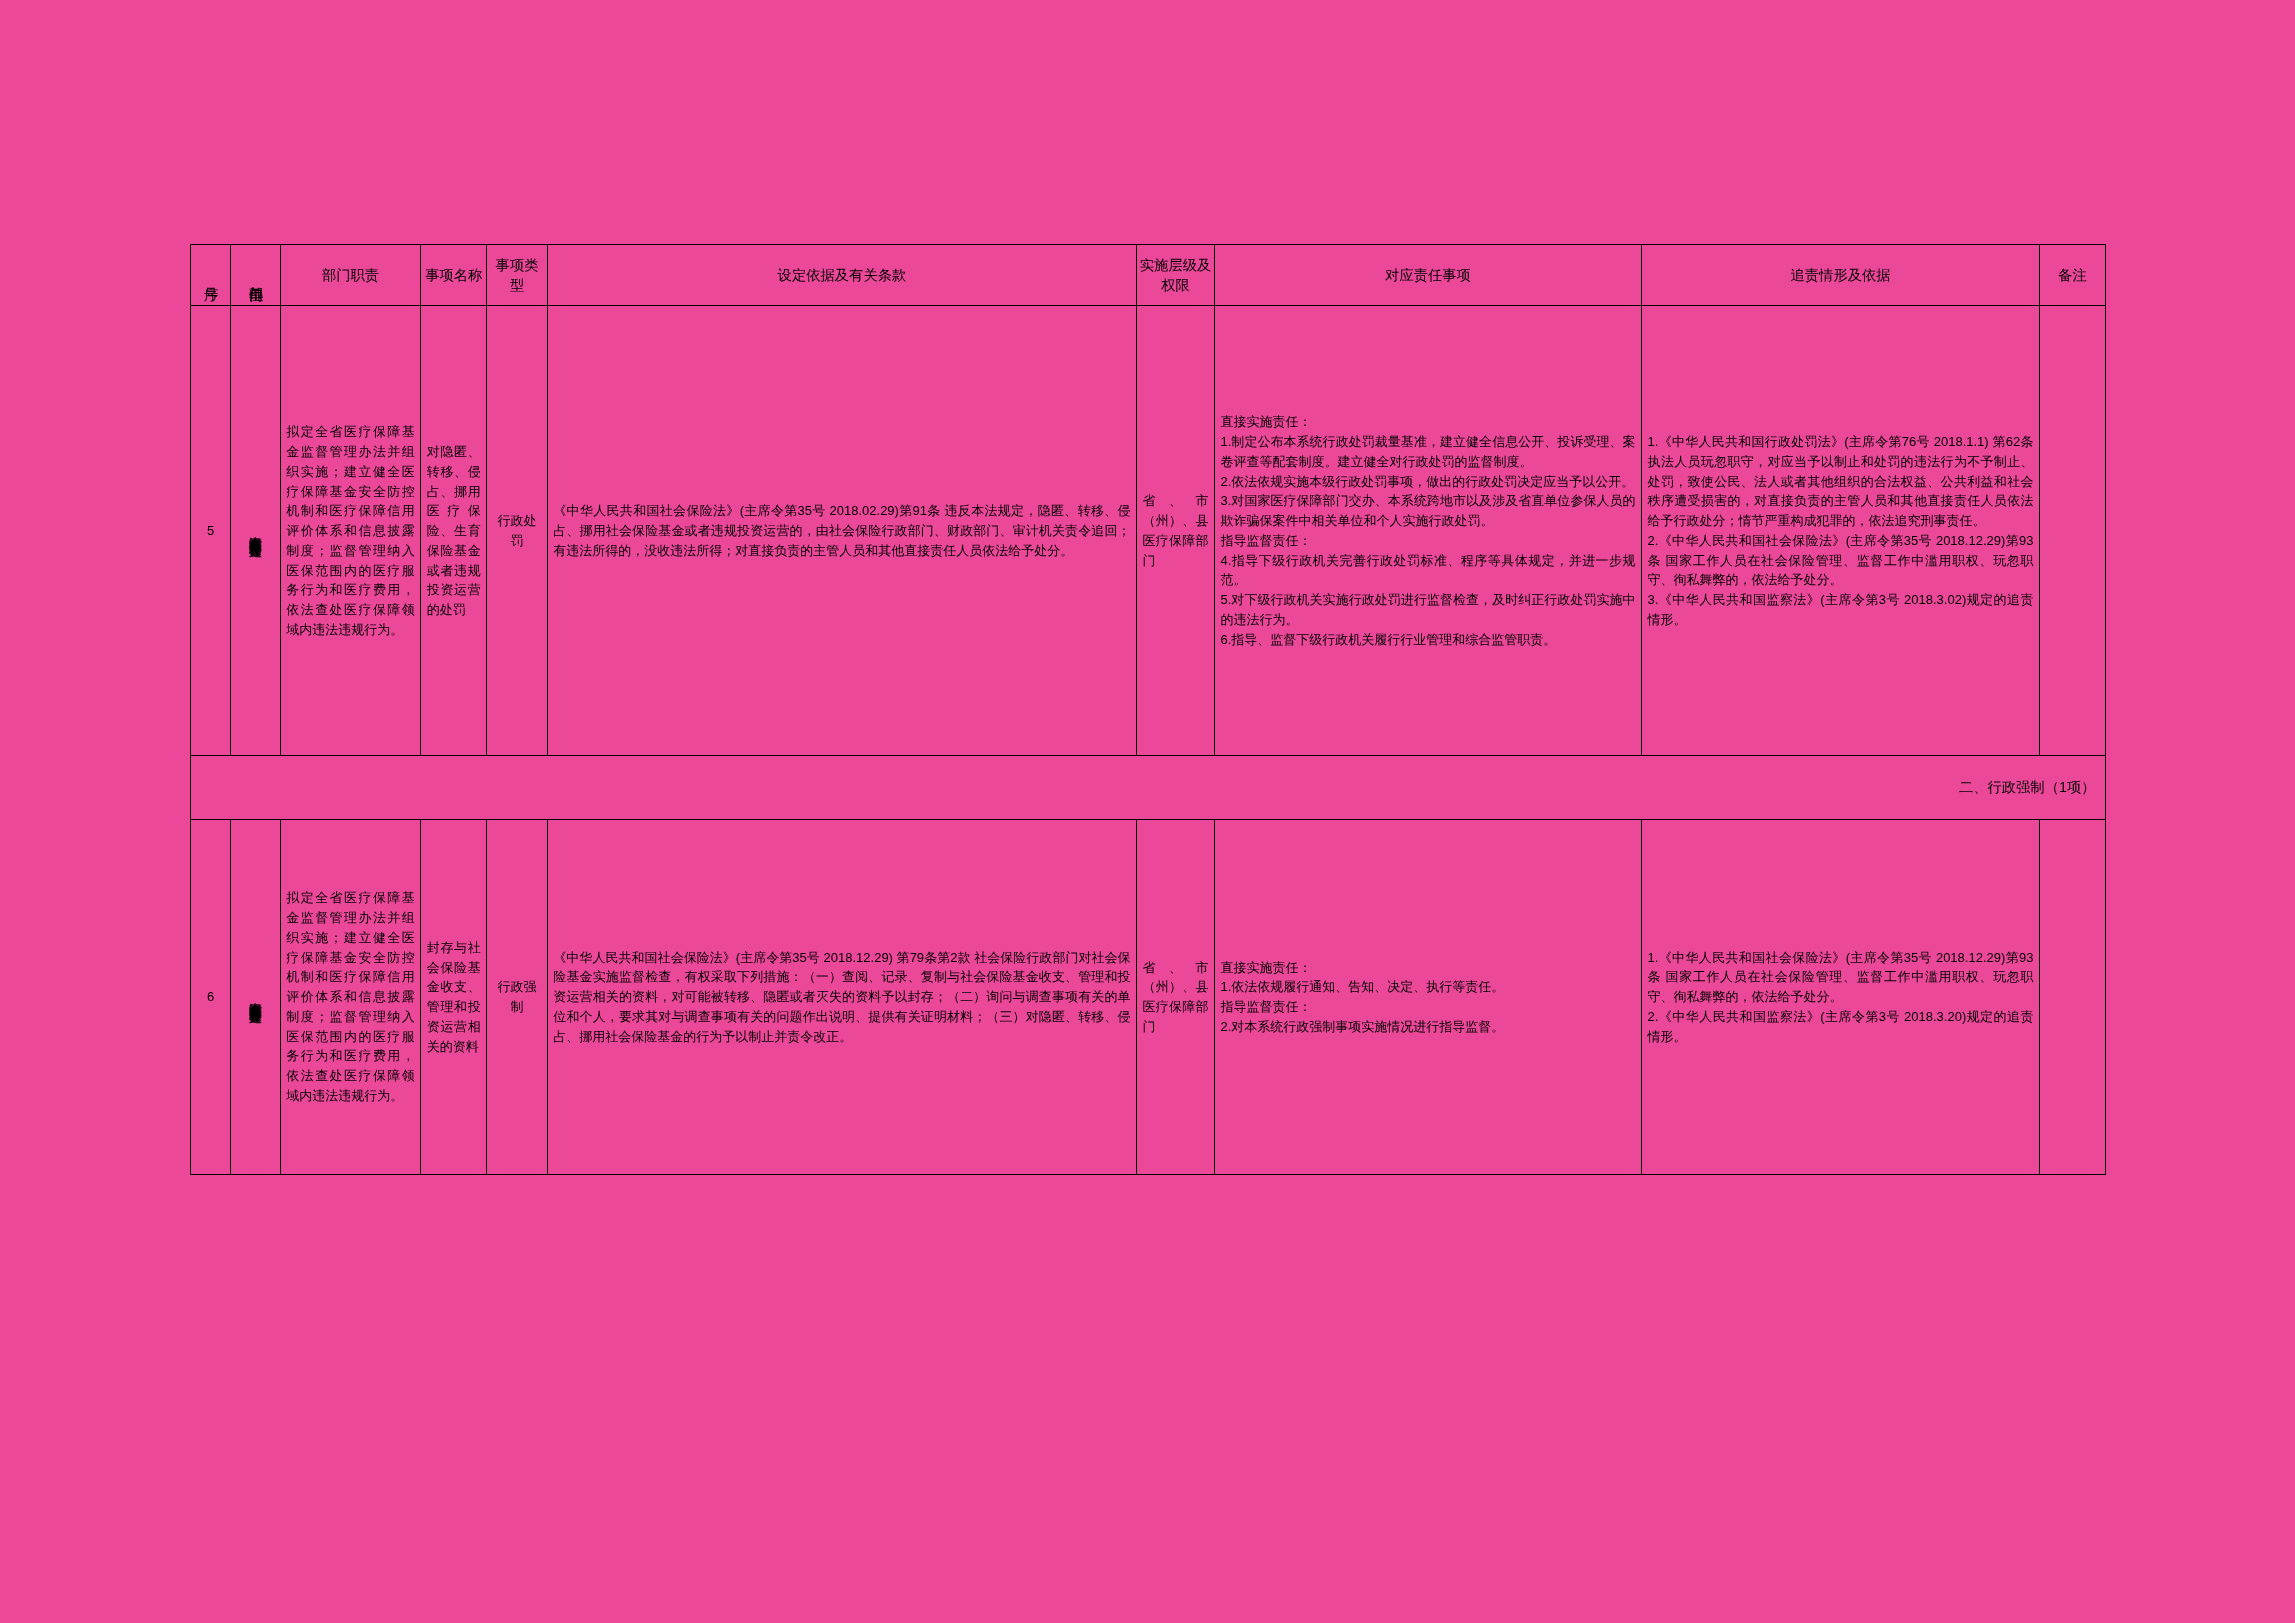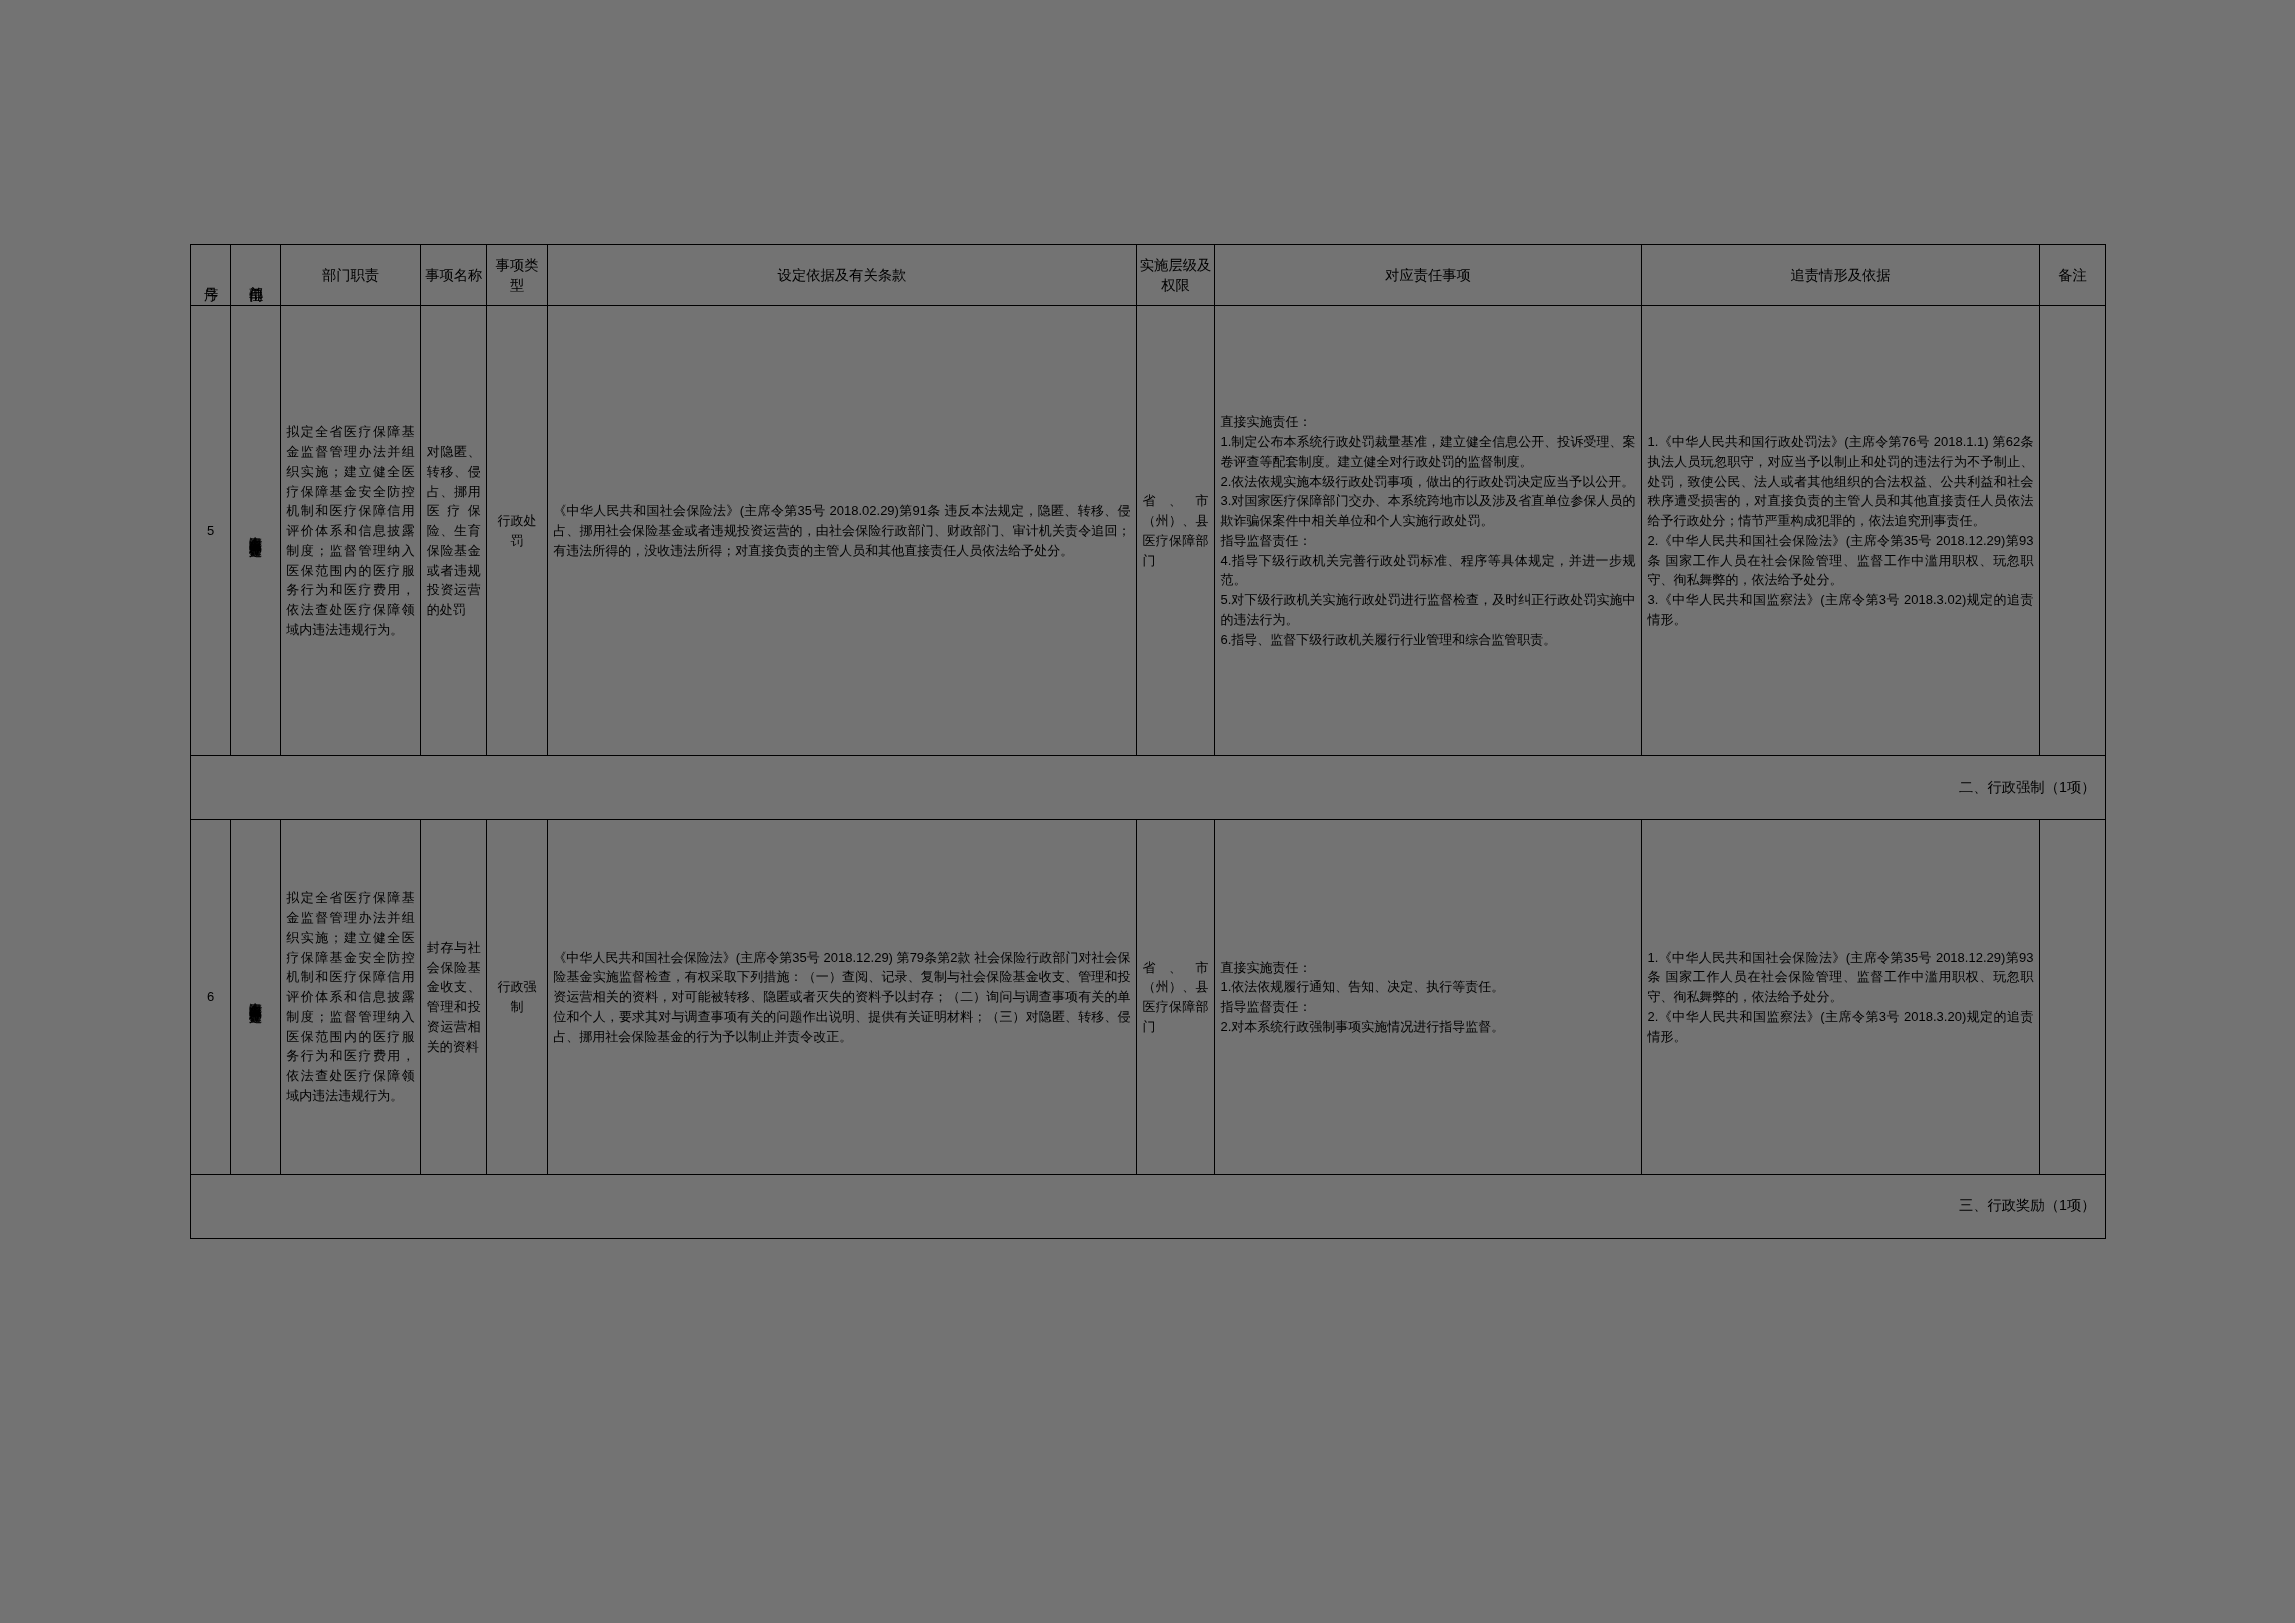--- a/index.html
+++ b/index.html
@@ -12,21 +12,21 @@
     height: 1623px;
     font-family: "Liberation Sans", sans-serif;
     color: #000000;
     position: relative;
   }
   .page {
     position: absolute;
     left: 0; top: 0;
     width: 2295px;
     height: 1623px;
-    background: #737373;
+    background: #ec4899;
   }
   .doc-table {
     position: absolute;
     left: 190px;
     top: 244px;
     width: 1916px;
     border-collapse: collapse;
     table-layout: fixed;
   }
   .doc-table td, .doc-table th {
@@ -192,21 +192,18 @@
         <td class="cell-just">省、市（州）、县医疗保障部门</td>
         <td class="cell-just wrapblock">直接实施责任：
 1.依法依规履行通知、告知、决定、执行等责任。
 指导监督责任：
 2.对本系统行政强制事项实施情况进行指导监督。</td>
         <td class="cell-just wrapblock">1.《中华人民共和国社会保险法》(主席令第35号 2018.12.29)第93条 国家工作人员在社会保险管理、监督工作中滥用职权、玩忽职守、徇私舞弊的，依法给予处分。
 2.《中华人民共和国监察法》(主席令第3号 2018.3.20)规定的追责情形。</td>
         <td></td>
       </tr>
 
-      <tr class="section-row">
-        <td colspan="10">三、行政奖励（1项）</td>
-      </tr>
     </tbody>
   </table>
 
 
 </div>
 
 
 </body></html>

